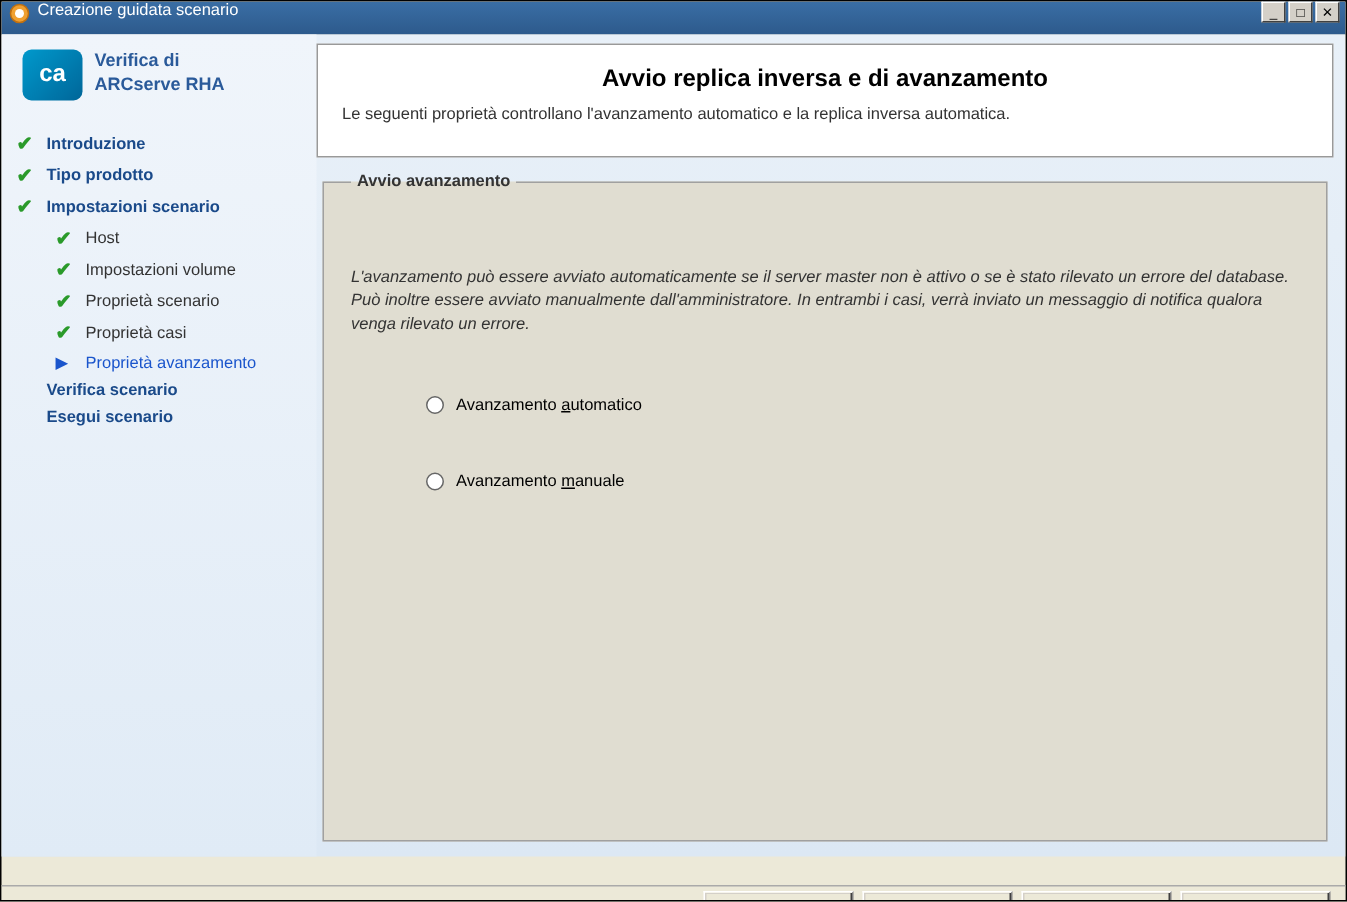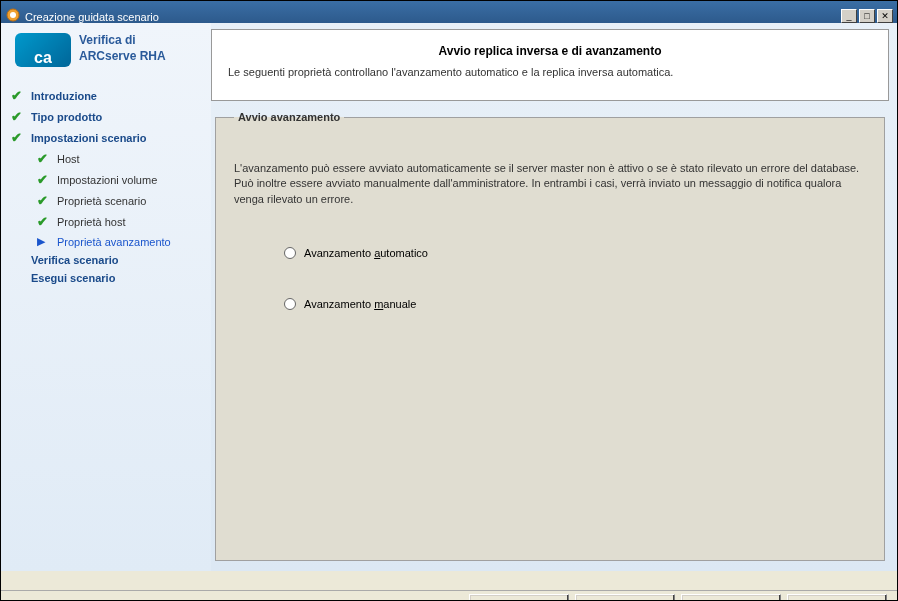--- a/index.html
+++ b/index.html
@@ -10,21 +10,21 @@
       width: 898px;
       height: 601px;
       overflow: hidden;
       border: 1px solid #000;
     }
     .titlebar {
       background: linear-gradient(to bottom, #3a6ea5, #2d5a8c);
       color: #fff;
       height: 22px;
       display: flex;
-      align-items: flex-end;
+      align-items: flex-start;
       padding: 0 4px;
       font-size: 11px;
     }
     .titlebar-icon {
       width: 16px;
       height: 16px;
       margin-right: 4px;
       display: inline-flex;
       align-items: center;
       justify-content: center;
@@ -57,26 +57,26 @@
       background: linear-gradient(to bottom, #f0f5fb 0%, #e0ebf6 100%);
     }
     .logo-row {
       display: flex;
       align-items: flex-start;
       gap: 8px;
       margin-bottom: 18px;
       padding-left: 6px;
     }
     .logo-box {
-      width: 56px;
+      width: 40px;
       height: 34px;
       background: linear-gradient(135deg, #0099cc, #006699);
       border-radius: 6px;
       display: flex;
-      align-items: flex-end;
+      align-items: center;
       justify-content: center;
       color: #fff;
       font-weight: bold;
       font-size: 16px;
       position: relative;
     }
     .logo-text {
       color: #2a5a9a;
       font-weight: bold;
       font-size: 12px;
@@ -120,21 +120,21 @@
     .header-box {
       background: #fff;
       border: 1px solid #999;
       padding: 14px 16px 22px;
       text-align: left;
     }
     .header-title {
       font-weight: bold;
       text-align: center;
       margin-bottom: 8px;
-      font-size: 12px;
+      font-size: 16px;
     }
     .header-sub {
       font-size: 11px;
       color: #333;
     }
     .fieldset-wrap {
       flex: 1;
       padding: 10px 4px 4px;
     }
     fieldset {
@@ -145,23 +145,24 @@
       position: relative;
     }
     legend {
       padding: 0 4px;
       color: #333;
       font-size: 11px;
       background: transparent;
       font-weight: bold;
     }
     .desc-text {
-      margin-top: 26px;
+      margin-top: 39px;
       color: #333;
       line-height: 1.4;
+      font-style: italic;
     }
     .radio-row {
       display: flex;
       align-items: center;
       gap: 8px;
       margin-top: 40px;
       padding-left: 50px;
     }
     .radio-row.second { margin-top: 39px; }
     .radio {
@@ -248,21 +249,21 @@
     <div class="nav-item sub">
         <span class="check">✔</span>
         <span>Impostazioni volume</span>
       </div>
     <div class="nav-item sub">
         <span class="check">✔</span>
         <span>Proprietà scenario</span>
       </div>
     <div class="nav-item sub">
         <span class="check">✔</span>
-        <span>Proprietà host</span>
+        <span>Proprietà casi</span>
       </div>
     <div class="nav-item sub current">
         <span class="arrow">▶</span>
         <span>Proprietà avanzamento</span>
       </div>
     <div class="nav-item">
         <span class="blank"></span>
         <span>Verifica scenario</span>
       </div>
     <div class="nav-item">

